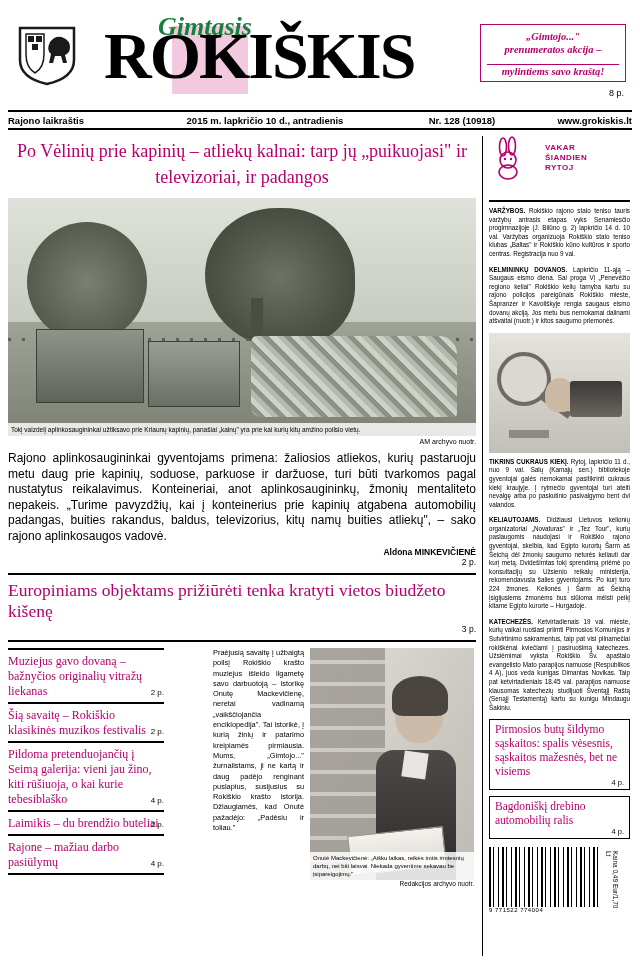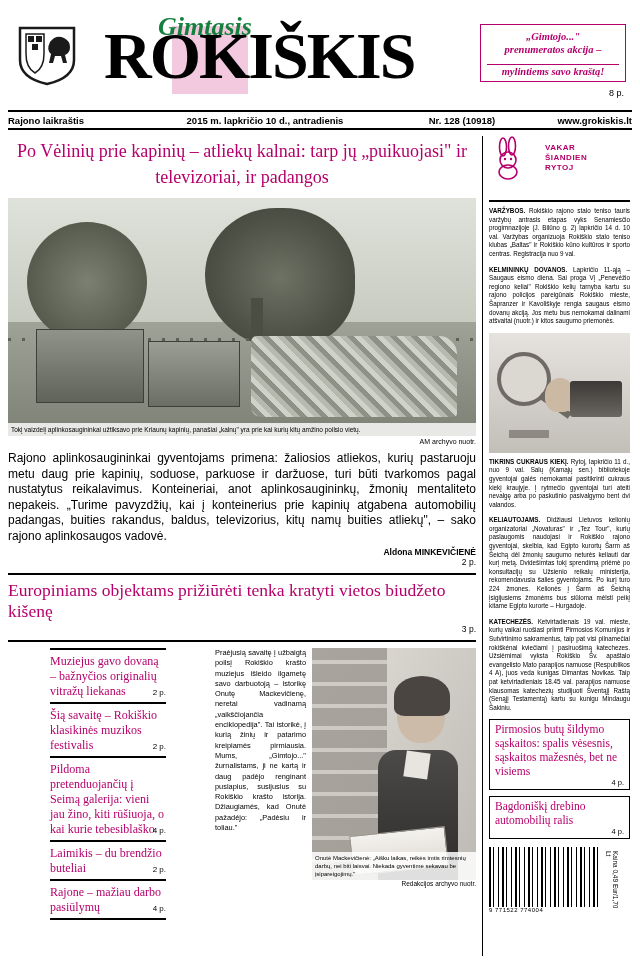--- a/index.html
+++ b/index.html
@@ -126,21 +126,21 @@
   .rule { border-top: 2px solid #000; margin: 6px 0 5px 0; }
 
   h2.sub {
     font-family: "Liberation Serif", serif;
     color: #b5006b; font-size: 17.5px; line-height: 21px;
     font-weight: normal; margin: 2px 0 2px 0;
   }
 
   
   .lower { display: flex; gap: 8px; margin-top: 6px; }
-  .lcol { width: 156px; margin-left: 42px; }
+  .lcol { width: 156px; }
   .rcol { width: 302px; }
 
   .brief {
     font-family: "Liberation Serif", serif;
     color: #b5006b; font-size: 12px; line-height: 15px;
     padding: 4px 0 3px 0;
     border-bottom: 2px solid #000;
     position: relative;
   }
   .brief:first-child { border-top: 2px solid #000; }

